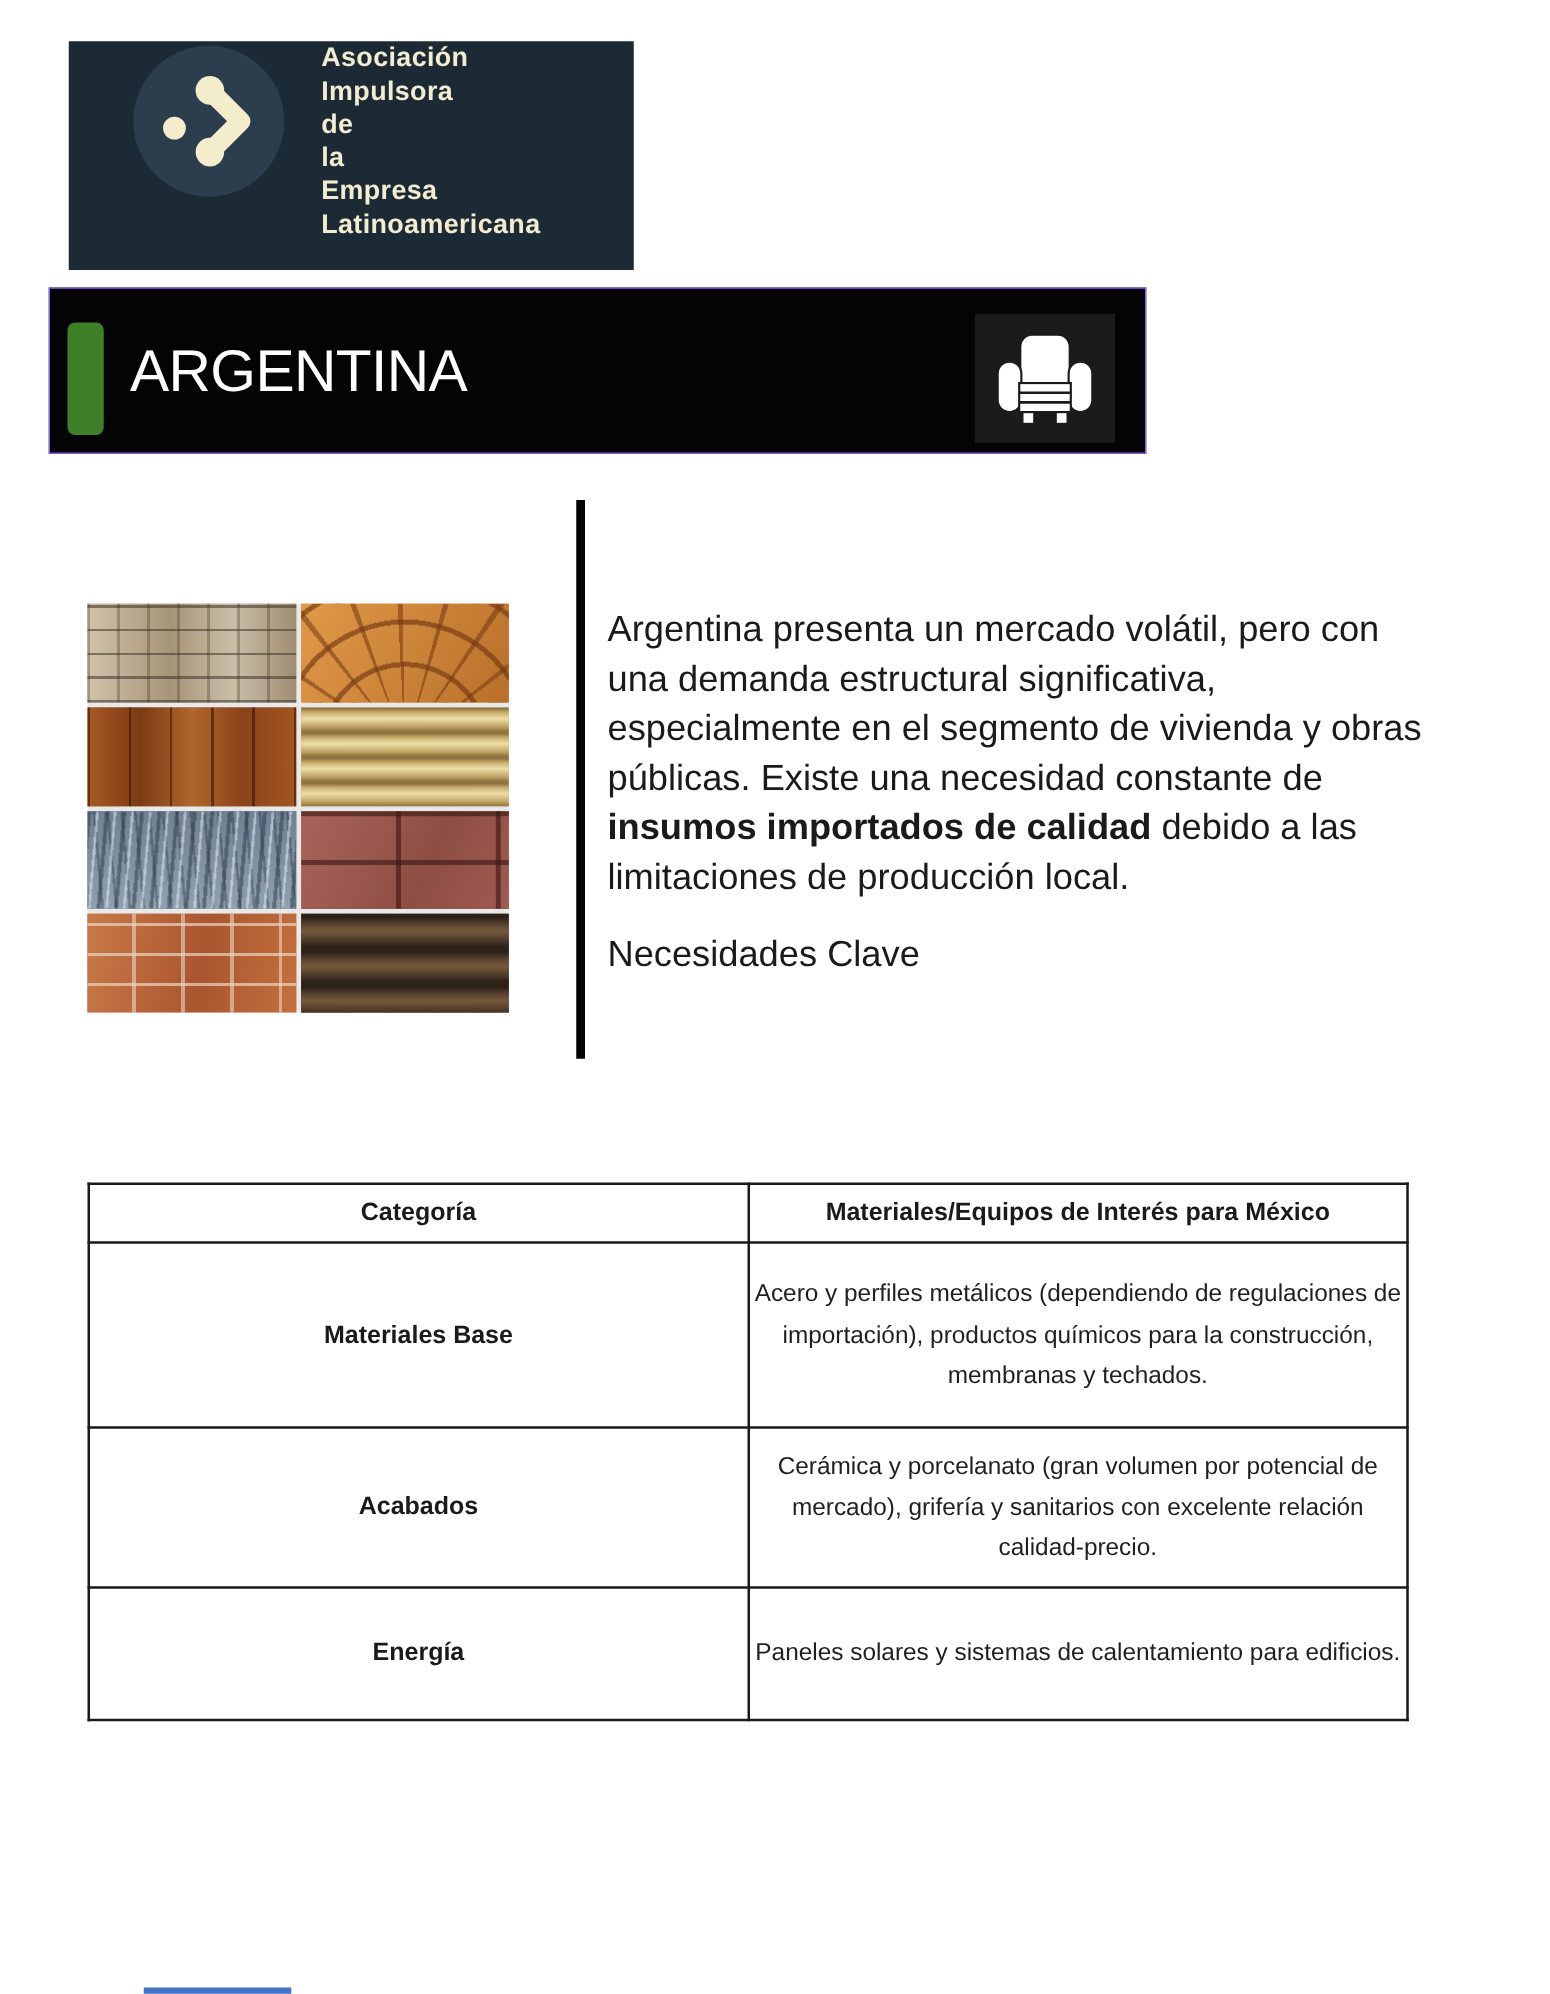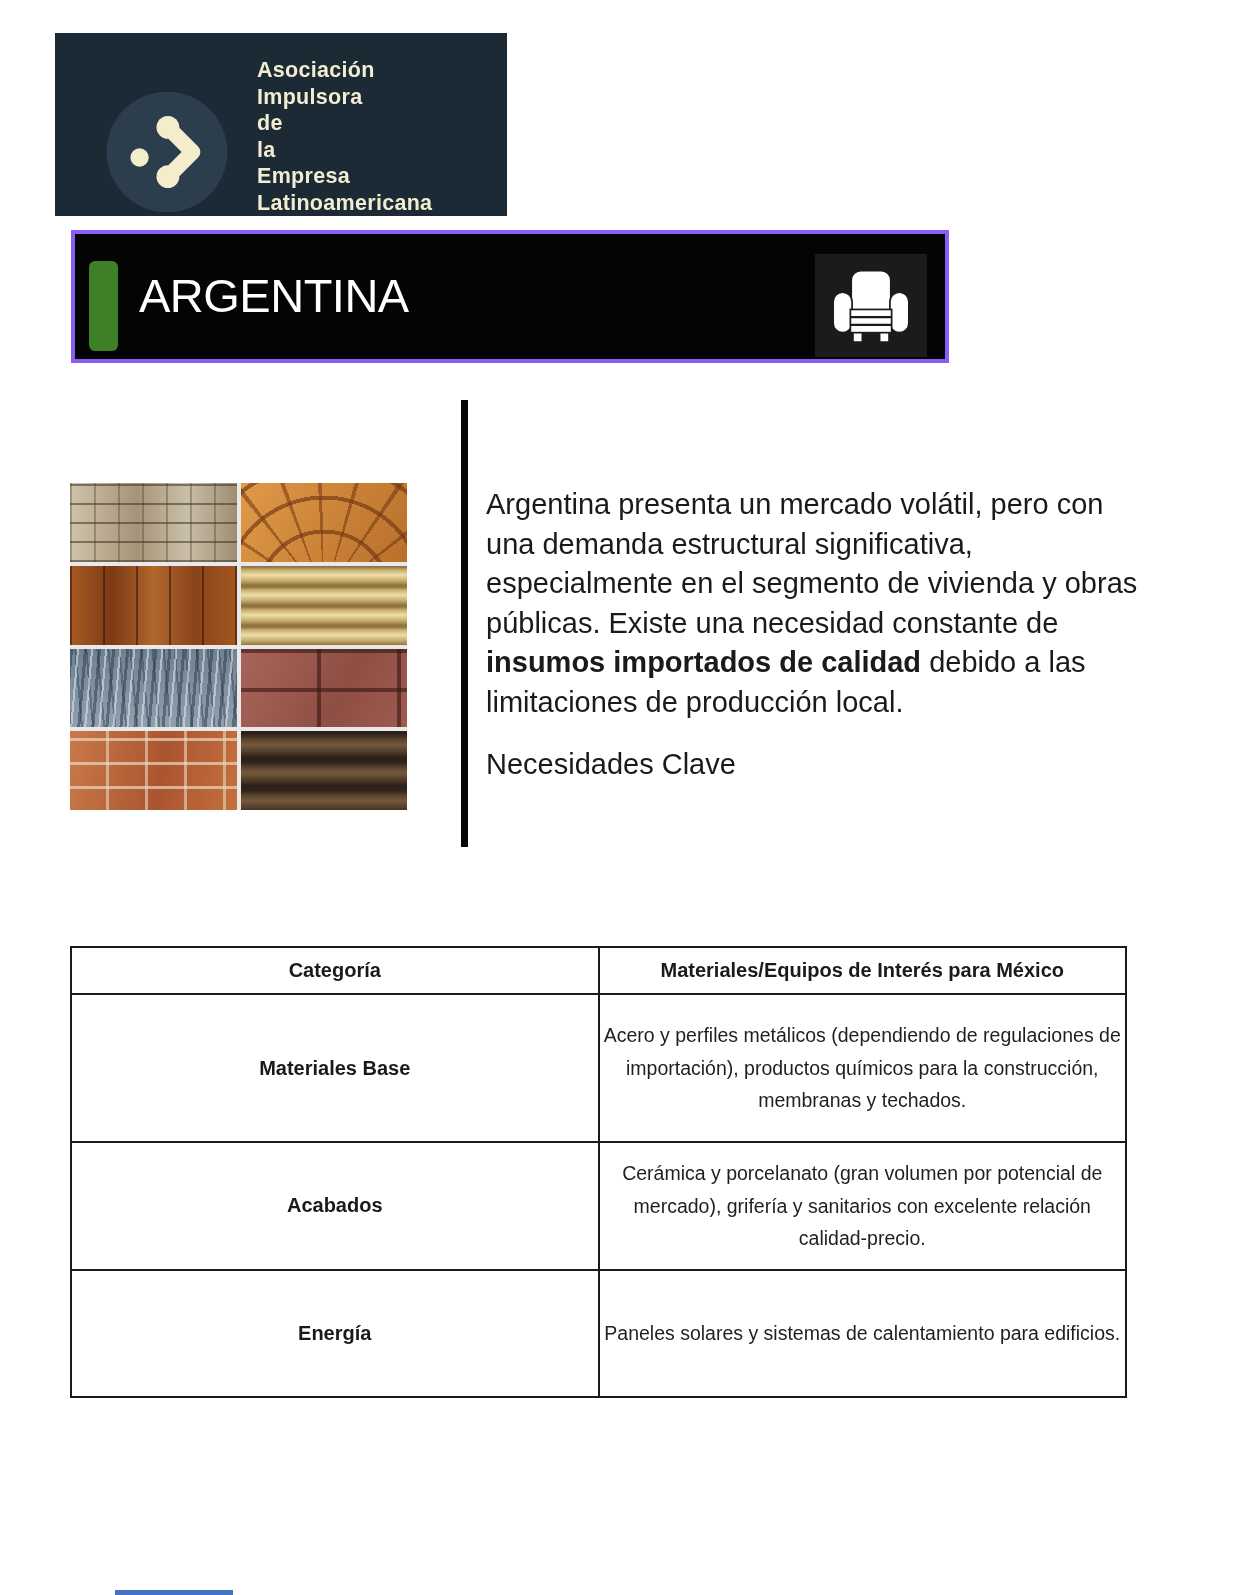--- a/index.html
+++ b/index.html
@@ -10,38 +10,38 @@
     font-family: "Liberation Sans", sans-serif;
     color: #1a1a1a;
     overflow: hidden;
   }
 
   
   .logo-block {
     position: absolute; left: 55px; top: 33px;
     width: 452px; height: 183px;
     background: #1c2a36;
-    display: flex; align-items: flex-end;
+    display: flex; align-items: flex-start;
   }
   .logo-mark { width: 128px; height: 128px; margin-left: 48px; flex: 0 0 auto; }
   .logo-wordmark {
     margin-left: 26px;
     color: #f2ecd0;
     font-weight: bold;
     font-size: 21.5px;
     line-height: 26.5px;
     letter-spacing: 0.3px;
   }
 
   
   .banner {
-    position: absolute; left: 71px; top: 230px;
+    position: absolute; left: 39px; top: 230px;
     width: 878px; height: 133px;
     background: #040404;
-    border: 4px solid #8b5cf6;
+    border: 1px solid #8b5cf6;
   }
   .banner-accent {
     position: absolute; left: 14px; top: 27px;
     width: 29px; height: 90px;
     border-radius: 6px;
     background: #3e8027;
   }
   .banner-title {
     position: absolute; left: 64px; top: 50%;
     transform: translateY(-52%);
@@ -172,21 +172,21 @@
   }
   .cell-details {
     font-size: 19.5px;
     line-height: 32.5px;
     padding: 14px 0;
     color: #1f1f1f;
   }
   .row-1 { height: 148px; }
   .row-2 { height: 110px; }
   .row-3 { height: 108px; }
-  .row-4 { height: 127px; }
+  .row-4 { height: 106px; }
 
   
   .footer-stripe {
     position: absolute; left: 115px; top: 1590px;
     width: 118px; height: 5px;
     background: #4472c4;
   }
 </style>
 </head>
 <body>

